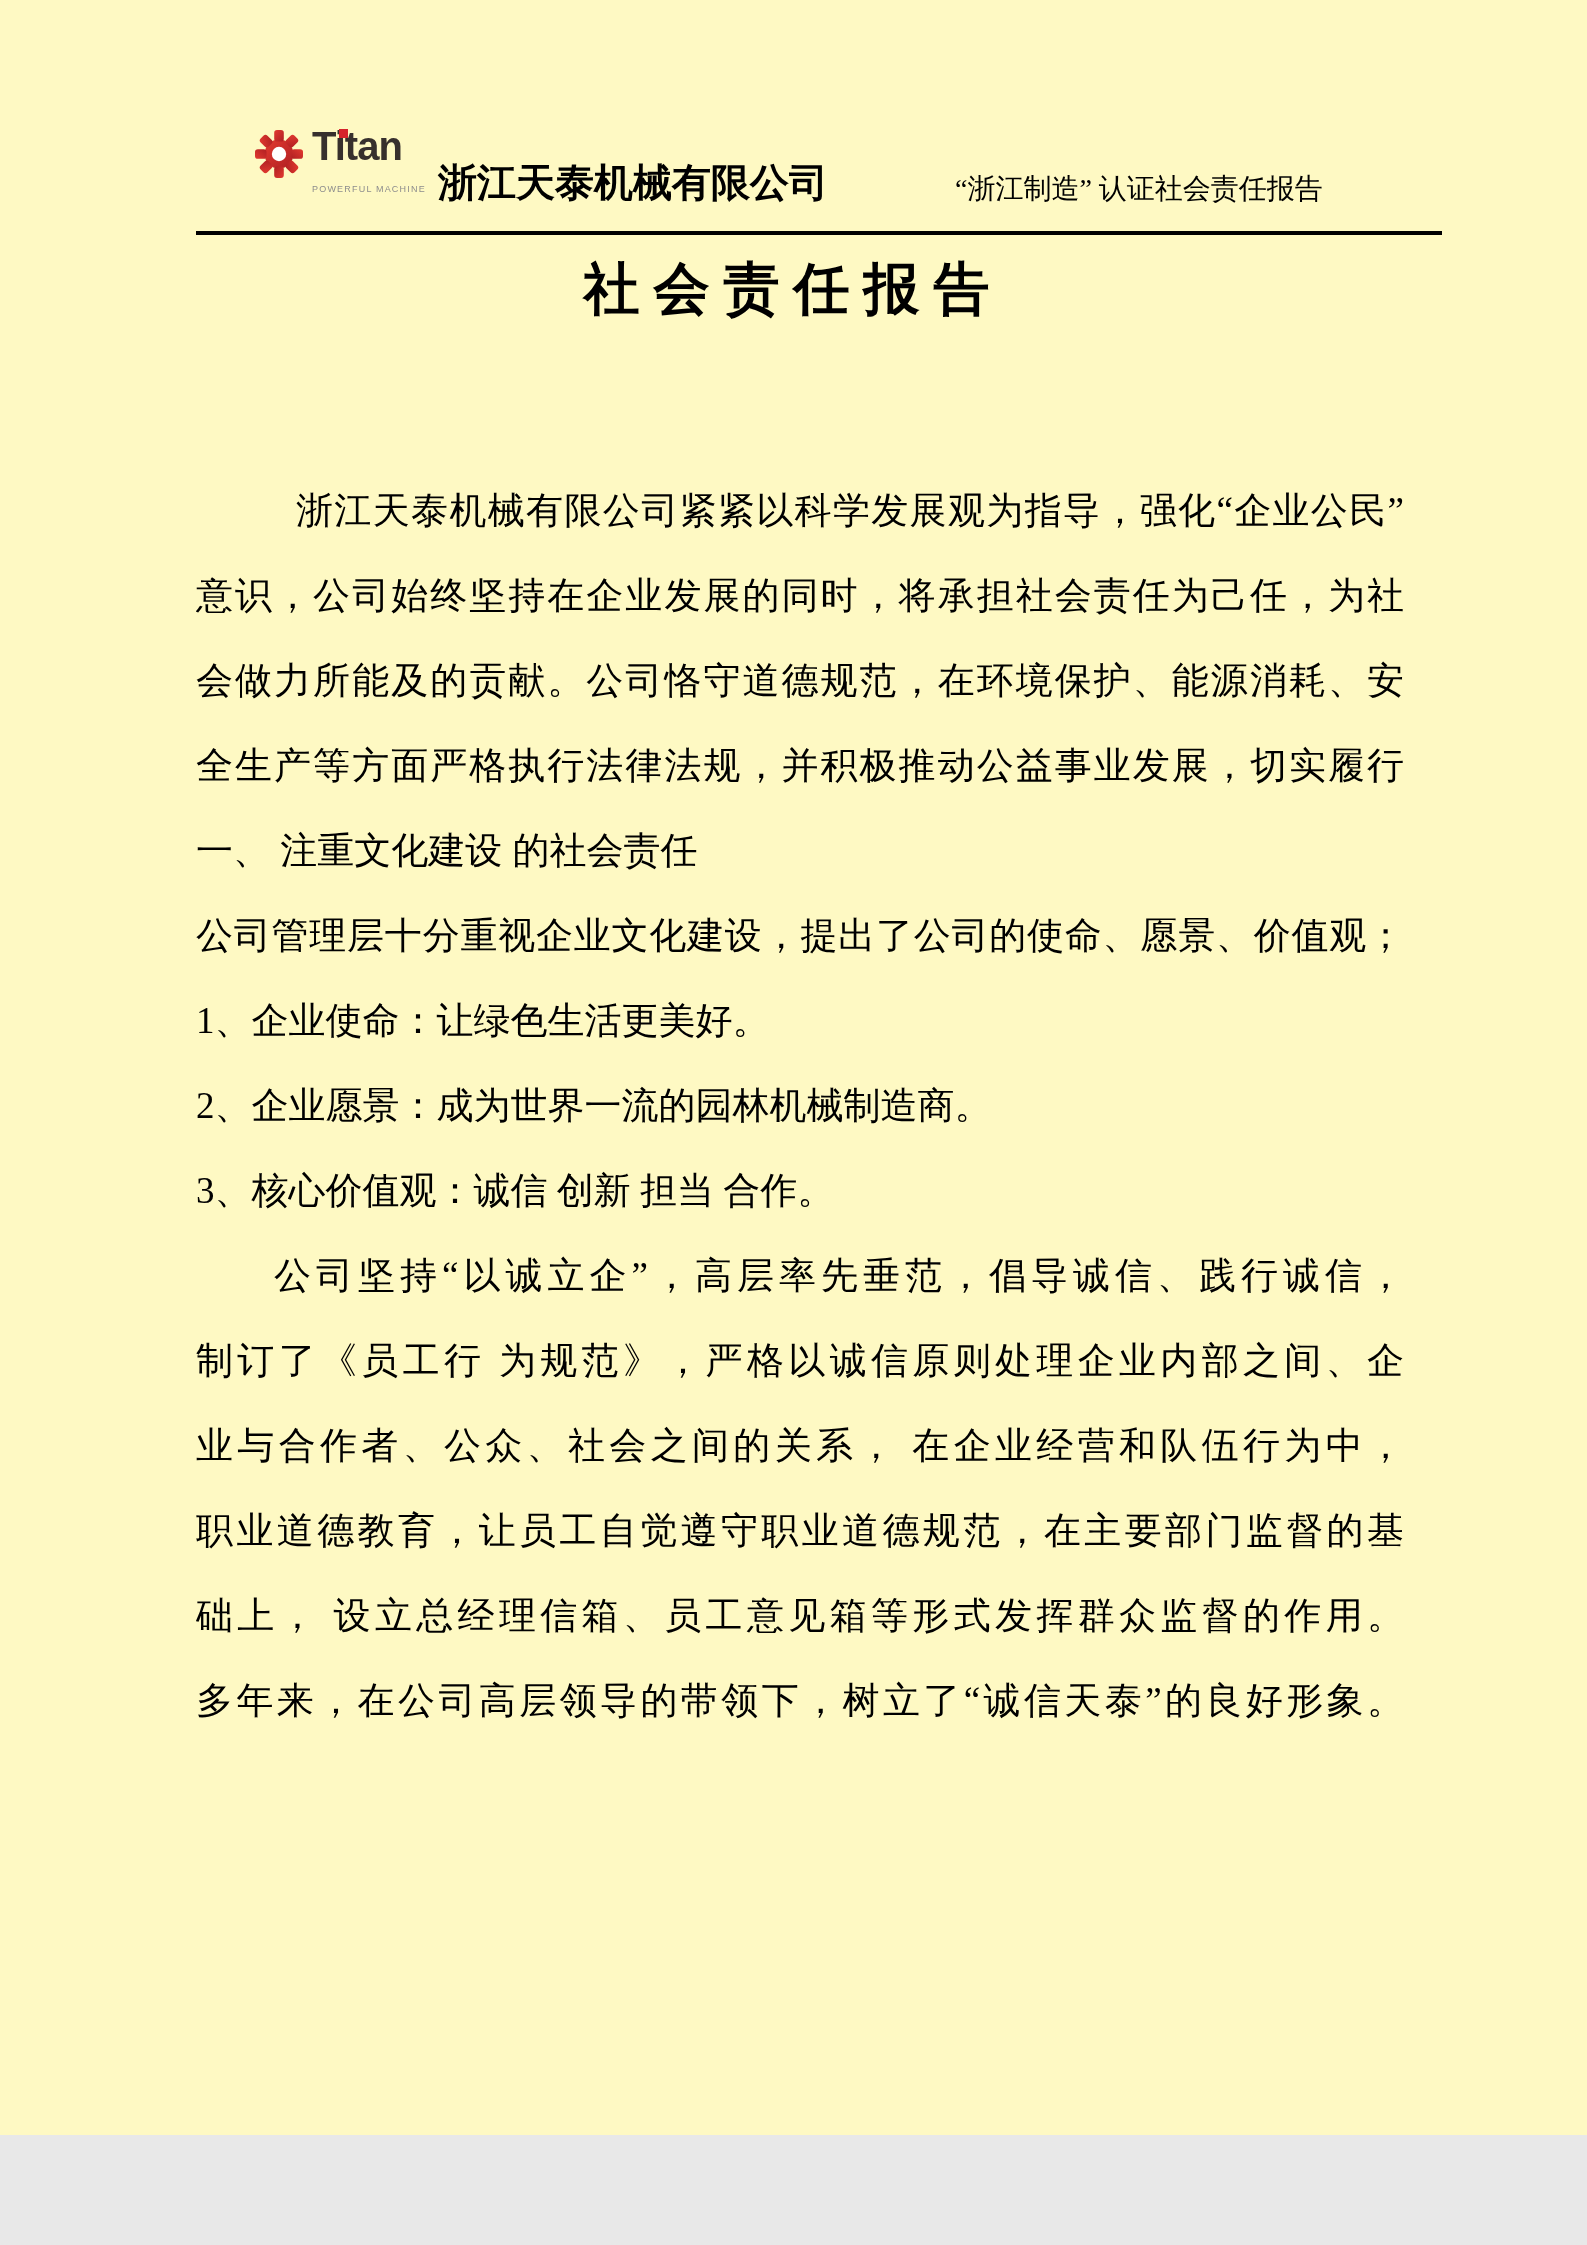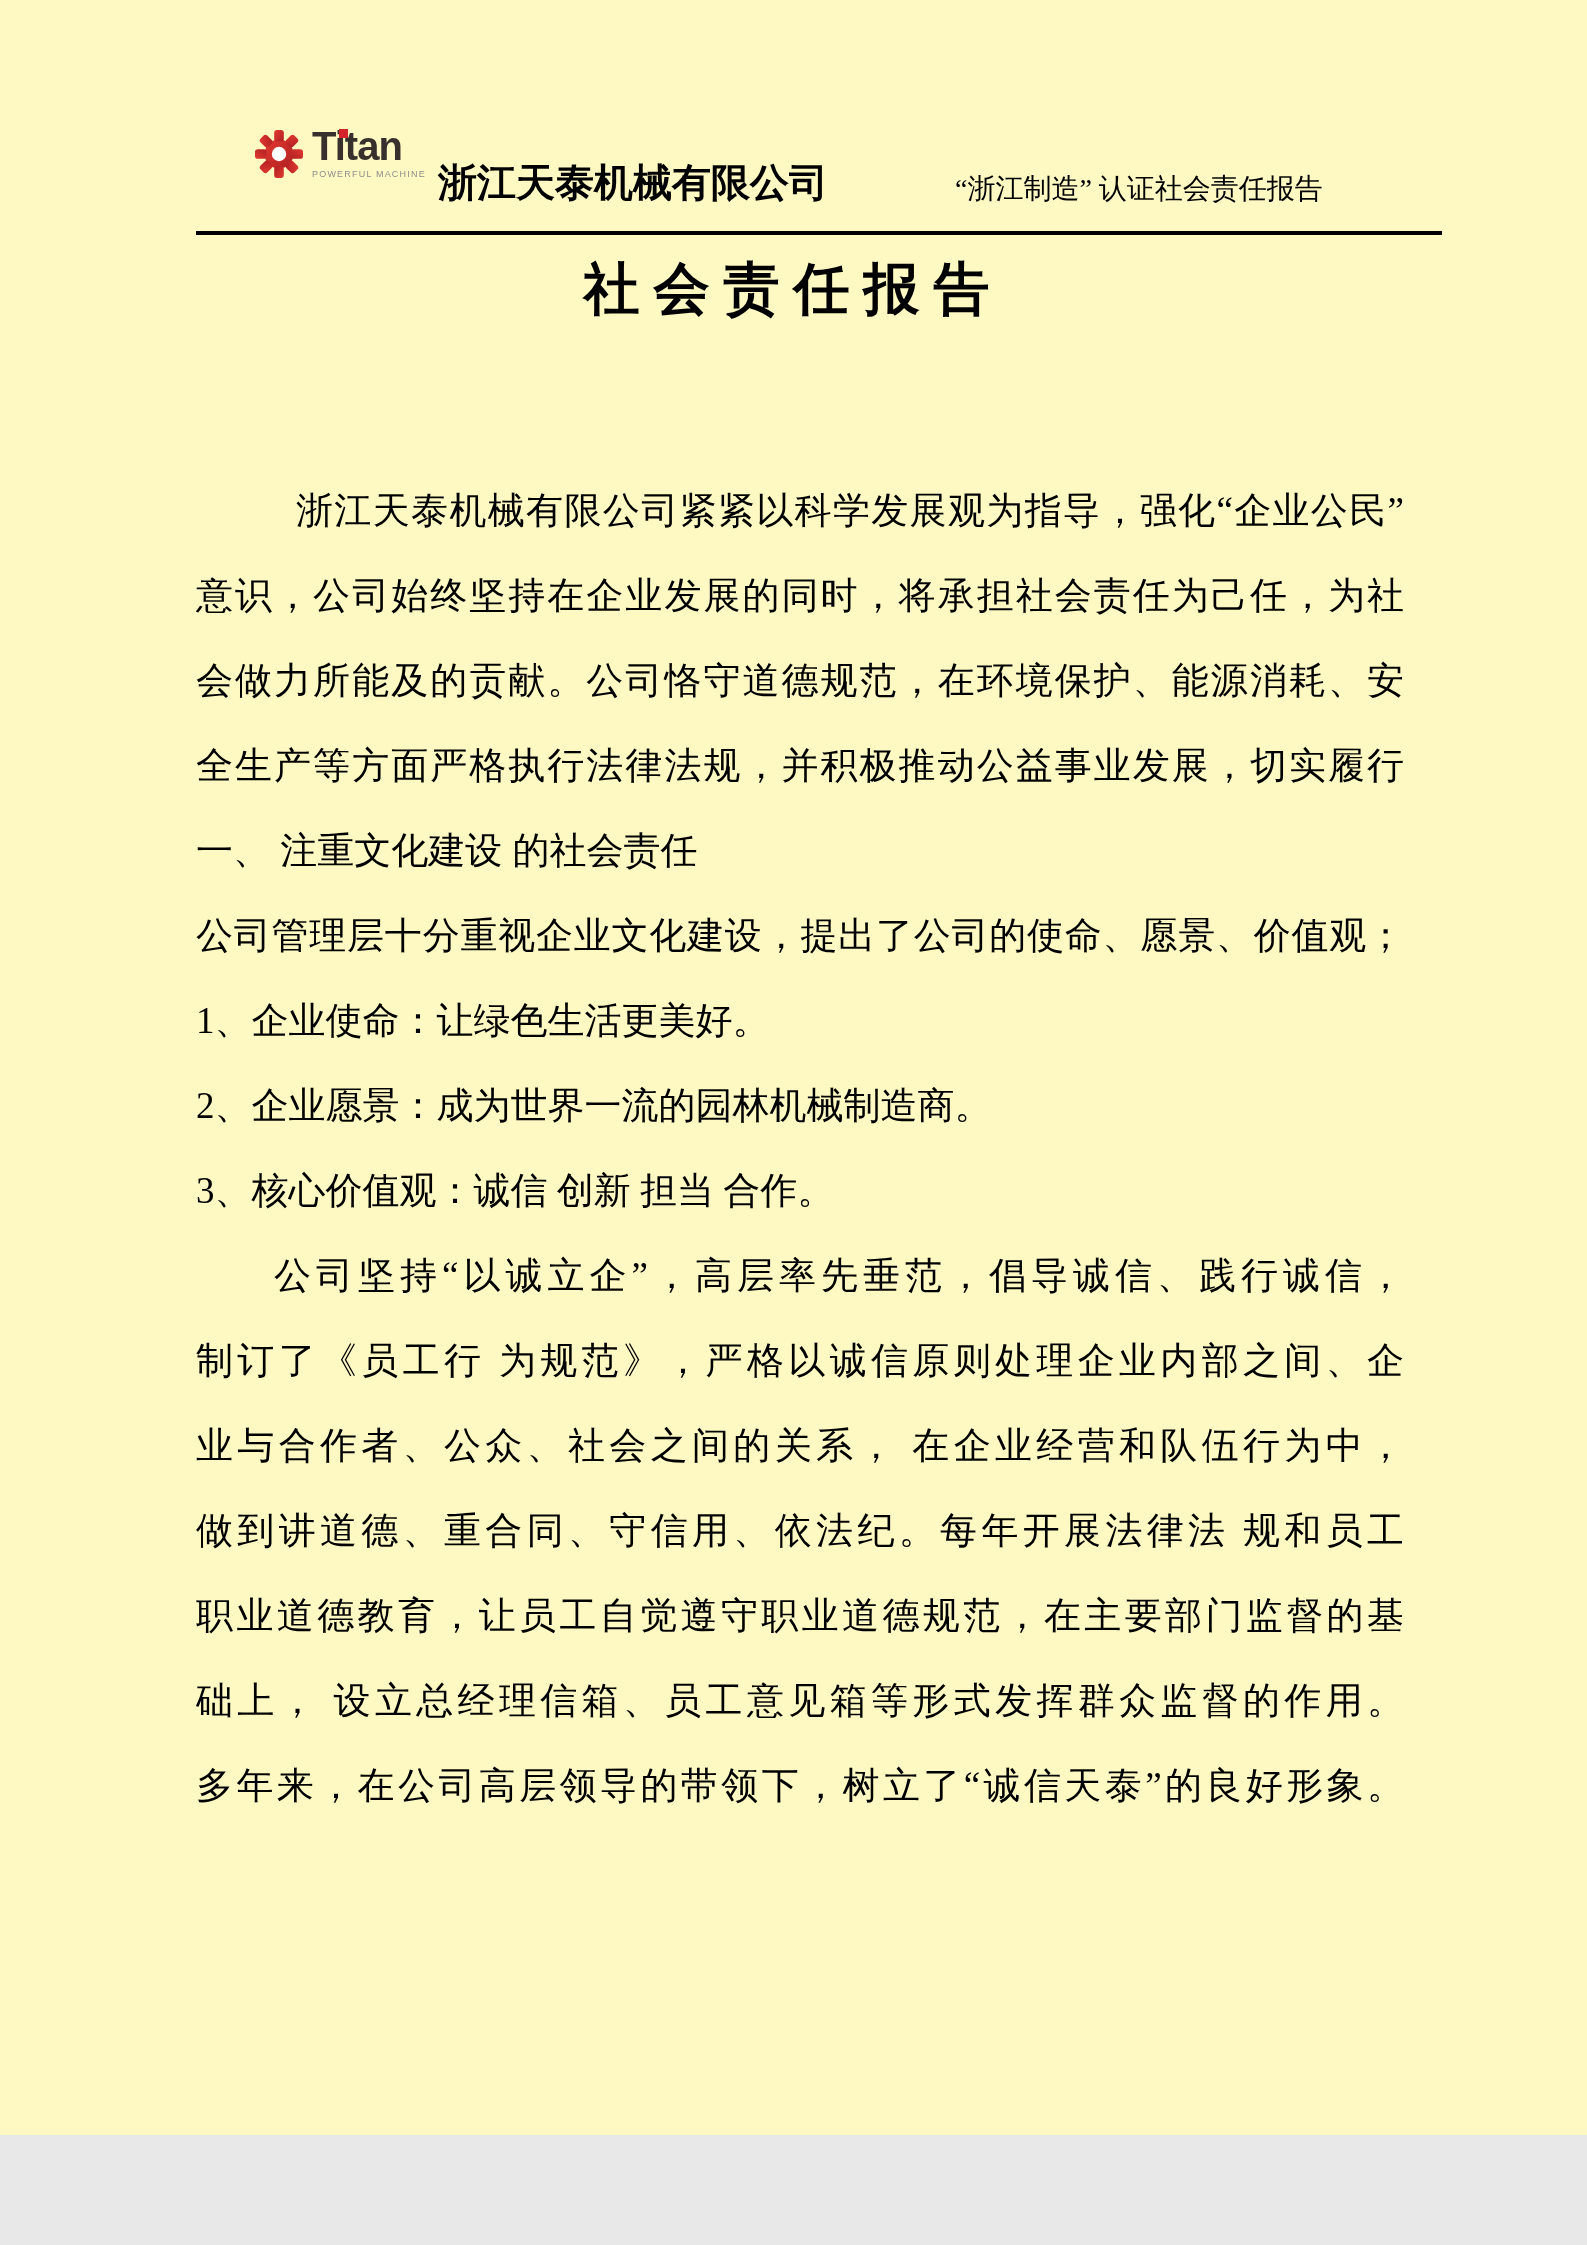--- a/index.html
+++ b/index.html
@@ -19,21 +19,21 @@
   .brand-block { margin-left:9px; }
   .brand-name {
     position:relative;
     font-family:"Liberation Sans","DejaVu Sans",sans-serif;
     font-weight:900; font-size:40px; line-height:40px;
     letter-spacing:-1px; color:#37302d;
   }
   .brand-dot { position:absolute; left:27px; top:3px; width:9px; height:9px; background:#d5232b; }
   .brand-tagline {
     font-family:"Liberation Sans","DejaVu Sans",sans-serif;
-    font-size:9px; line-height:10px; margin-top:3px;
+    font-size:9px; line-height:10px; margin-top:18px;
     letter-spacing:1.2px; color:#8d8d8d; white-space:nowrap;
   }
   .company-name {
     position:absolute; left:438px; top:156px;
     font-size:39px; font-weight:bold; white-space:nowrap;
   }
   .report-label {
     position:absolute; left:955px; top:170px;
     font-size:28px; font-weight:normal; white-space:nowrap;
   }
@@ -124,20 +124,19 @@
 
     <div class="line just">公司管理层十分重视企业文化建设，提出了公司的使命、愿景、价值观；</div>
 
     <div class="line">1、企业使命：让绿色生活更美好。</div>
     <div class="line">2、企业愿景：成为世界一流的园林机械制造商。</div>
     <div class="line">3、核心价值观：诚信 创新 担当 合作。</div>
 
     <div class="line just indent2">公司坚持“以诚立企”，高层率先垂范，倡导诚信、践行诚信，</div>
     <div class="line just">制订了《员工行 为规范》，严格以诚信原则处理企业内部之间、企</div>
     <div class="line just">业与合作者、公众、社会之间的关系， 在企业经营和队伍行为中，</div>
-    <div class="line just">做到讲道德、重合同、守信用、依法纪。每年开展法律法 规和员工</div>
     <div class="line just">职业道德教育，让员工自觉遵守职业道德规范，在主要部门监督的基</div>
     <div class="line just">础上， 设立总经理信箱、员工意见箱等形式发挥群众监督的作用。</div>
     <div class="line just">多年来，在公司高层领导的带领下，树立了“诚信天泰”的良好形象。</div>
   </div>
 
 
 </div>
 
 </body></html>

